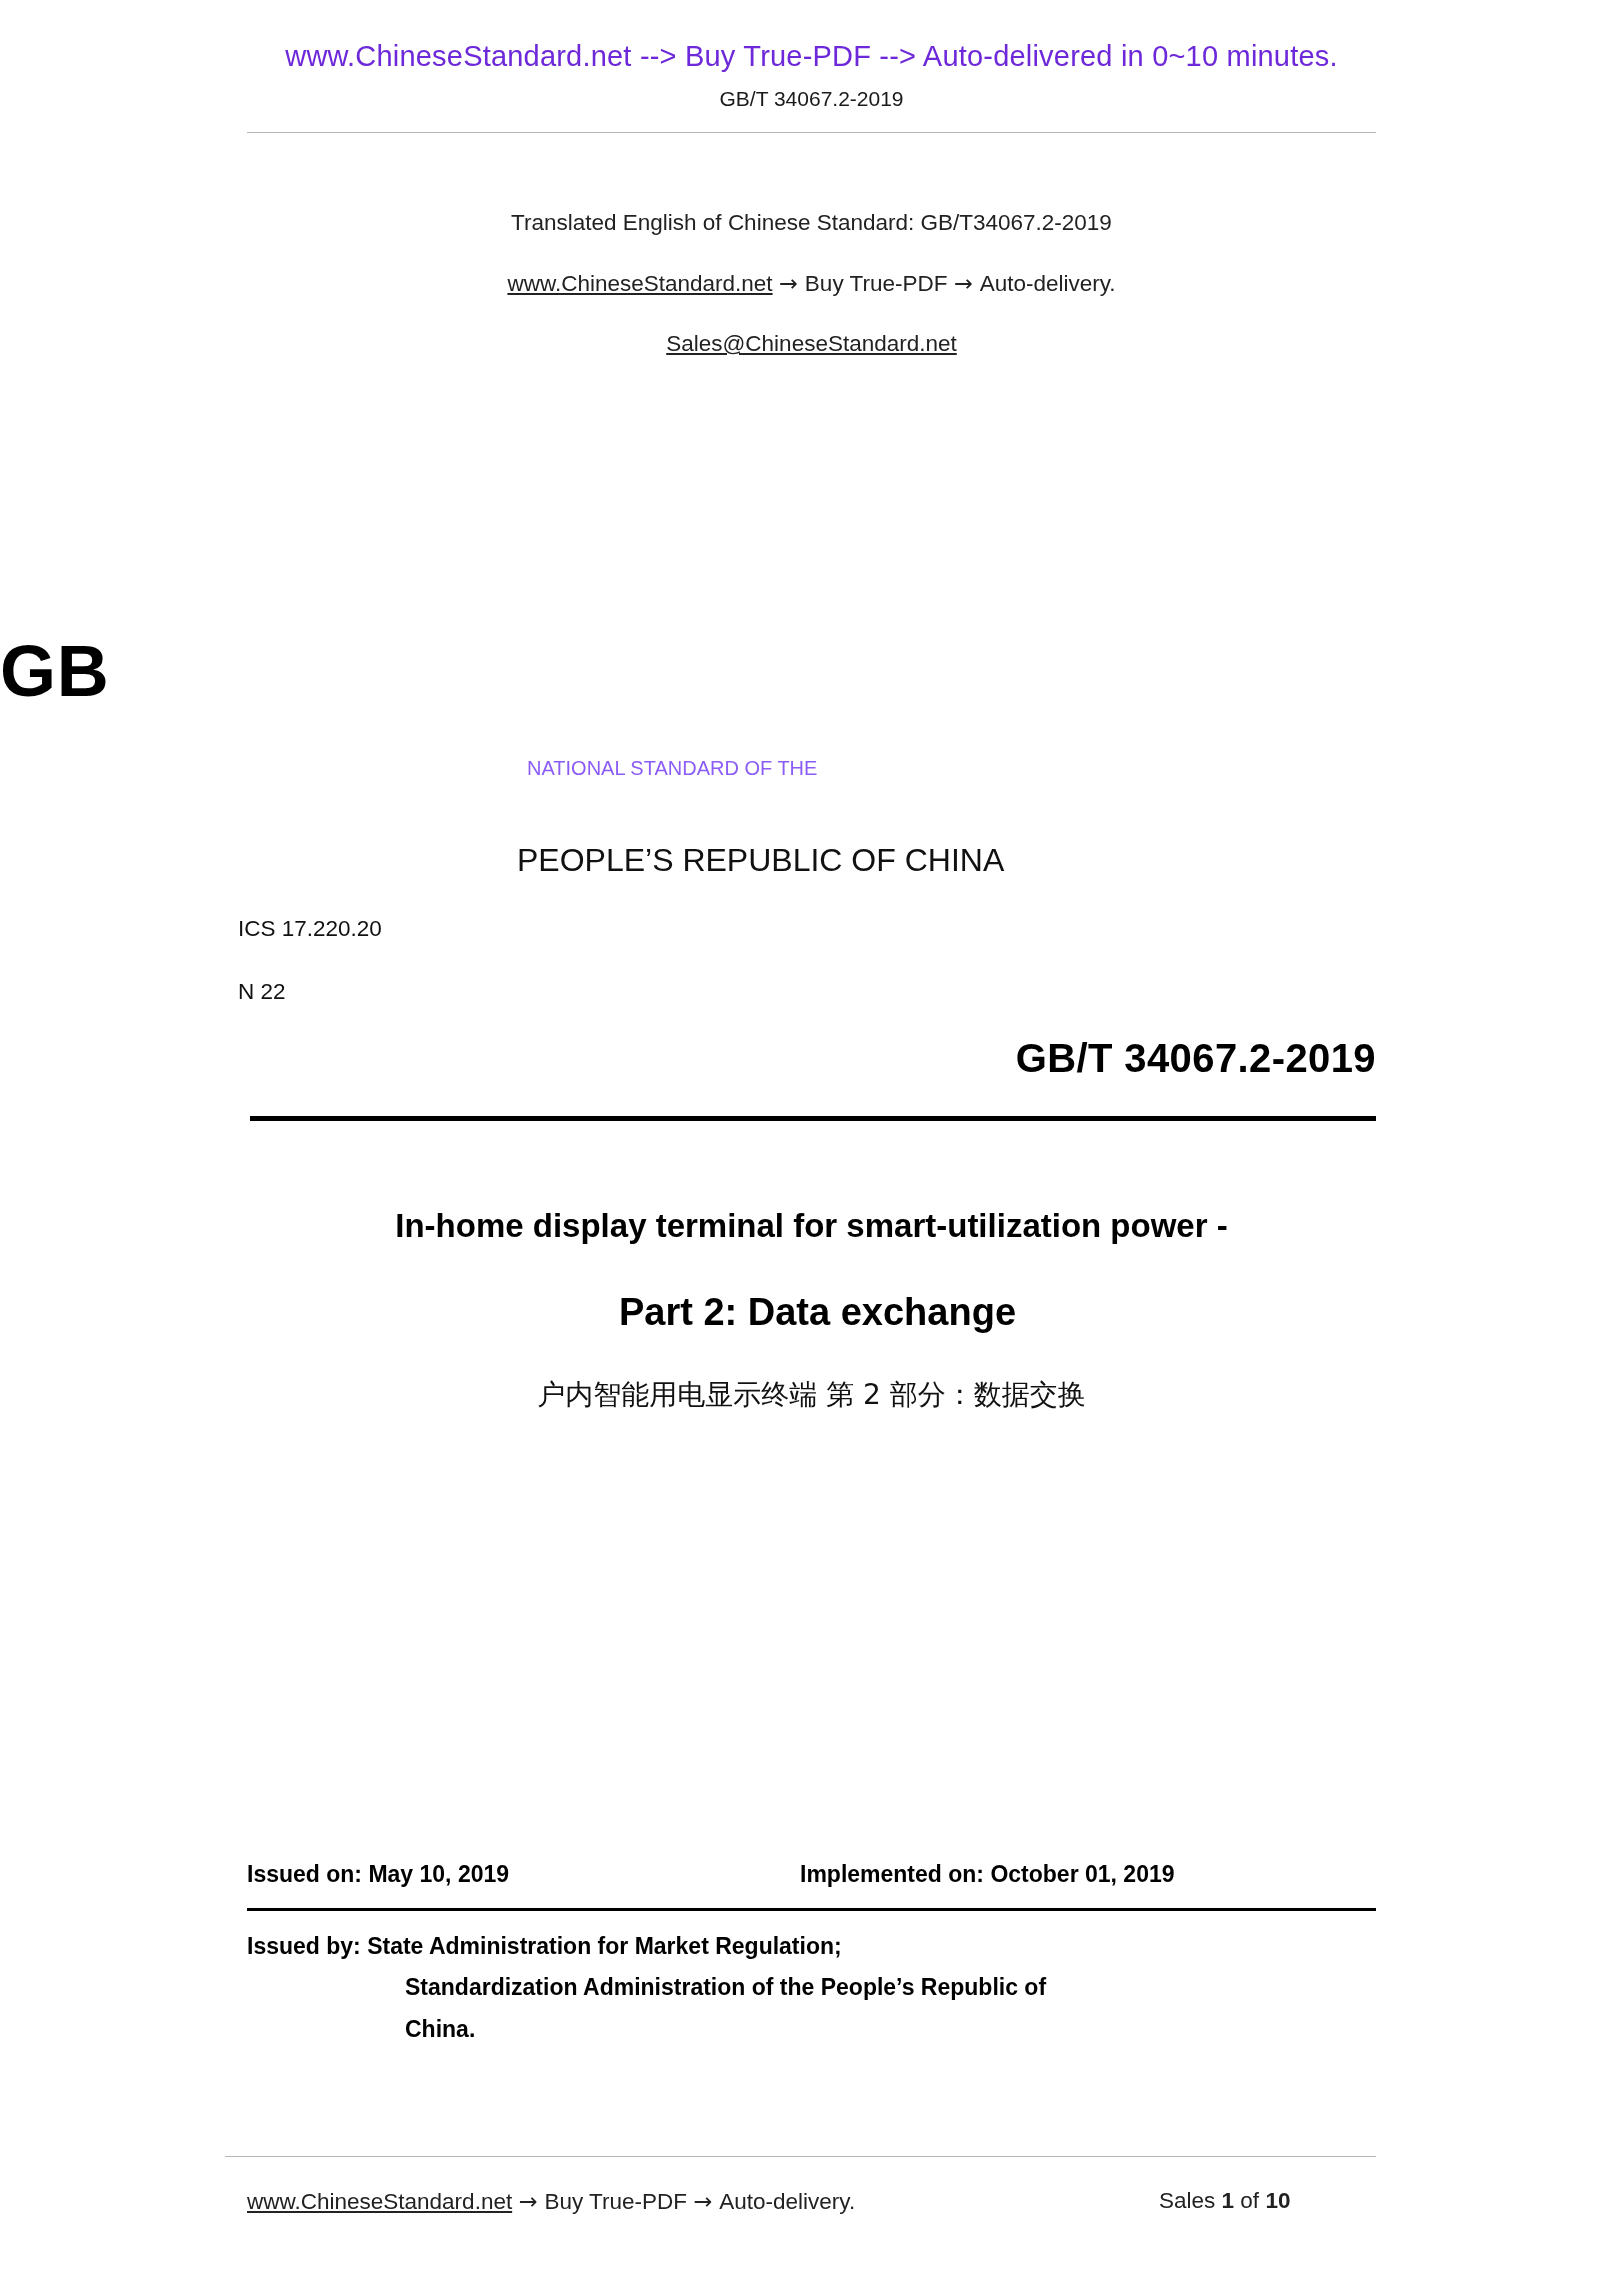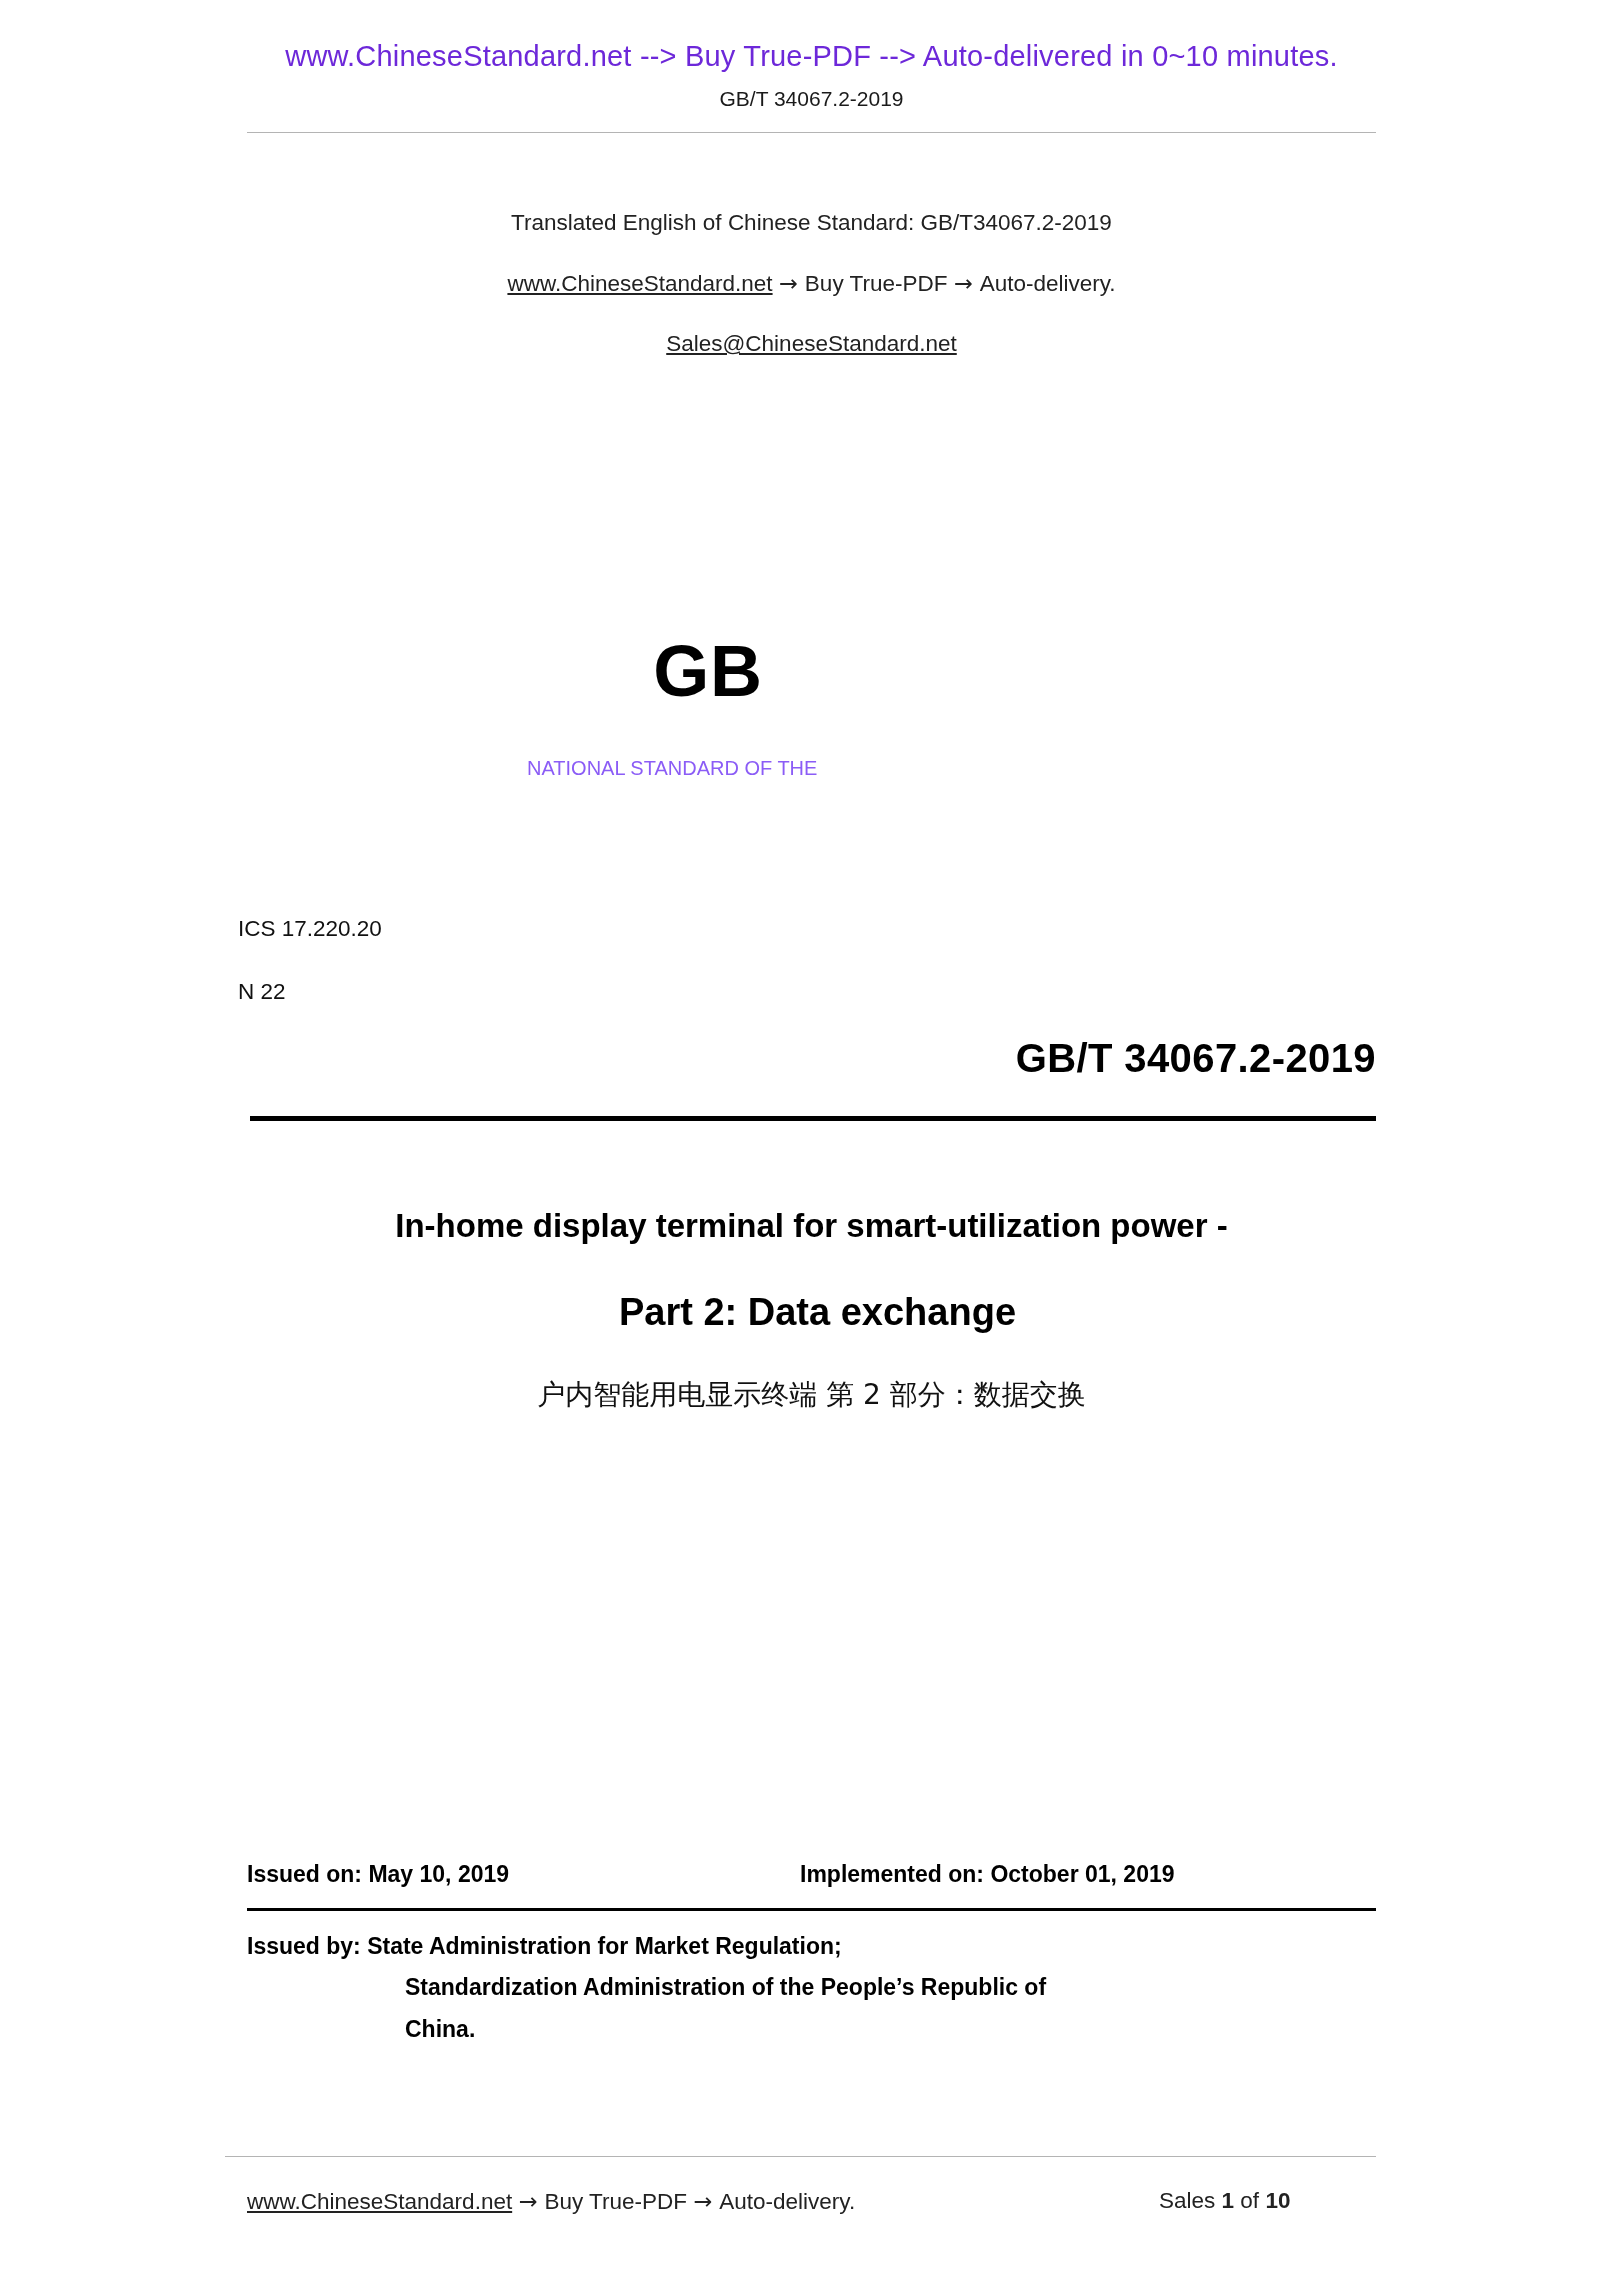--- a/index.html
+++ b/index.html
@@ -67,25 +67,24 @@
     text-decoration: underline;
     color: #222222;
   }
 
   
   .gb-mark {
     position: absolute;
     top: 630px;
     left: 0;
     width: 1376px;
-    text-align: center;
+    text-align: left;
     font-size: 72px;
     font-weight: bold;
     letter-spacing: 0.8px;
-    margin-left: 20px;
   }
 
   
   .nat-line1 {
     position: absolute;
     top: 757px;
     left: 527px;
     font-size: 20px;
     color: #8b5cf6;
     white-space: nowrap;
@@ -269,20 +268,21 @@
       <span>Auto-delivery.</span>
     </div>
     <div class="intro-line">
       <span class="ul">Sales@ChineseStandard.net</span>
     </div>
   </div>
 
   <div class="gb-mark">GB</div>
 
   <div class="nat-line1">NATIONAL STANDARD OF THE</div>
+  <div class="nat-line2">PEOPLE’S REPUBLIC OF CHINA</div>
 
   <div class="ics">ICS 17.220.20</div>
   <div class="nclass">N 22</div>
 
   <div class="std-number">GB/T  34067.2-2019</div>
   <div class="std-rule"></div>
 
   <div class="title-en1">In-home display terminal for smart-utilization power -</div>
   <div class="title-en2">Part 2: Data exchange</div>
   <div class="title-cn">户内智能用电显示终端  第 2 部分：数据交换</div>

